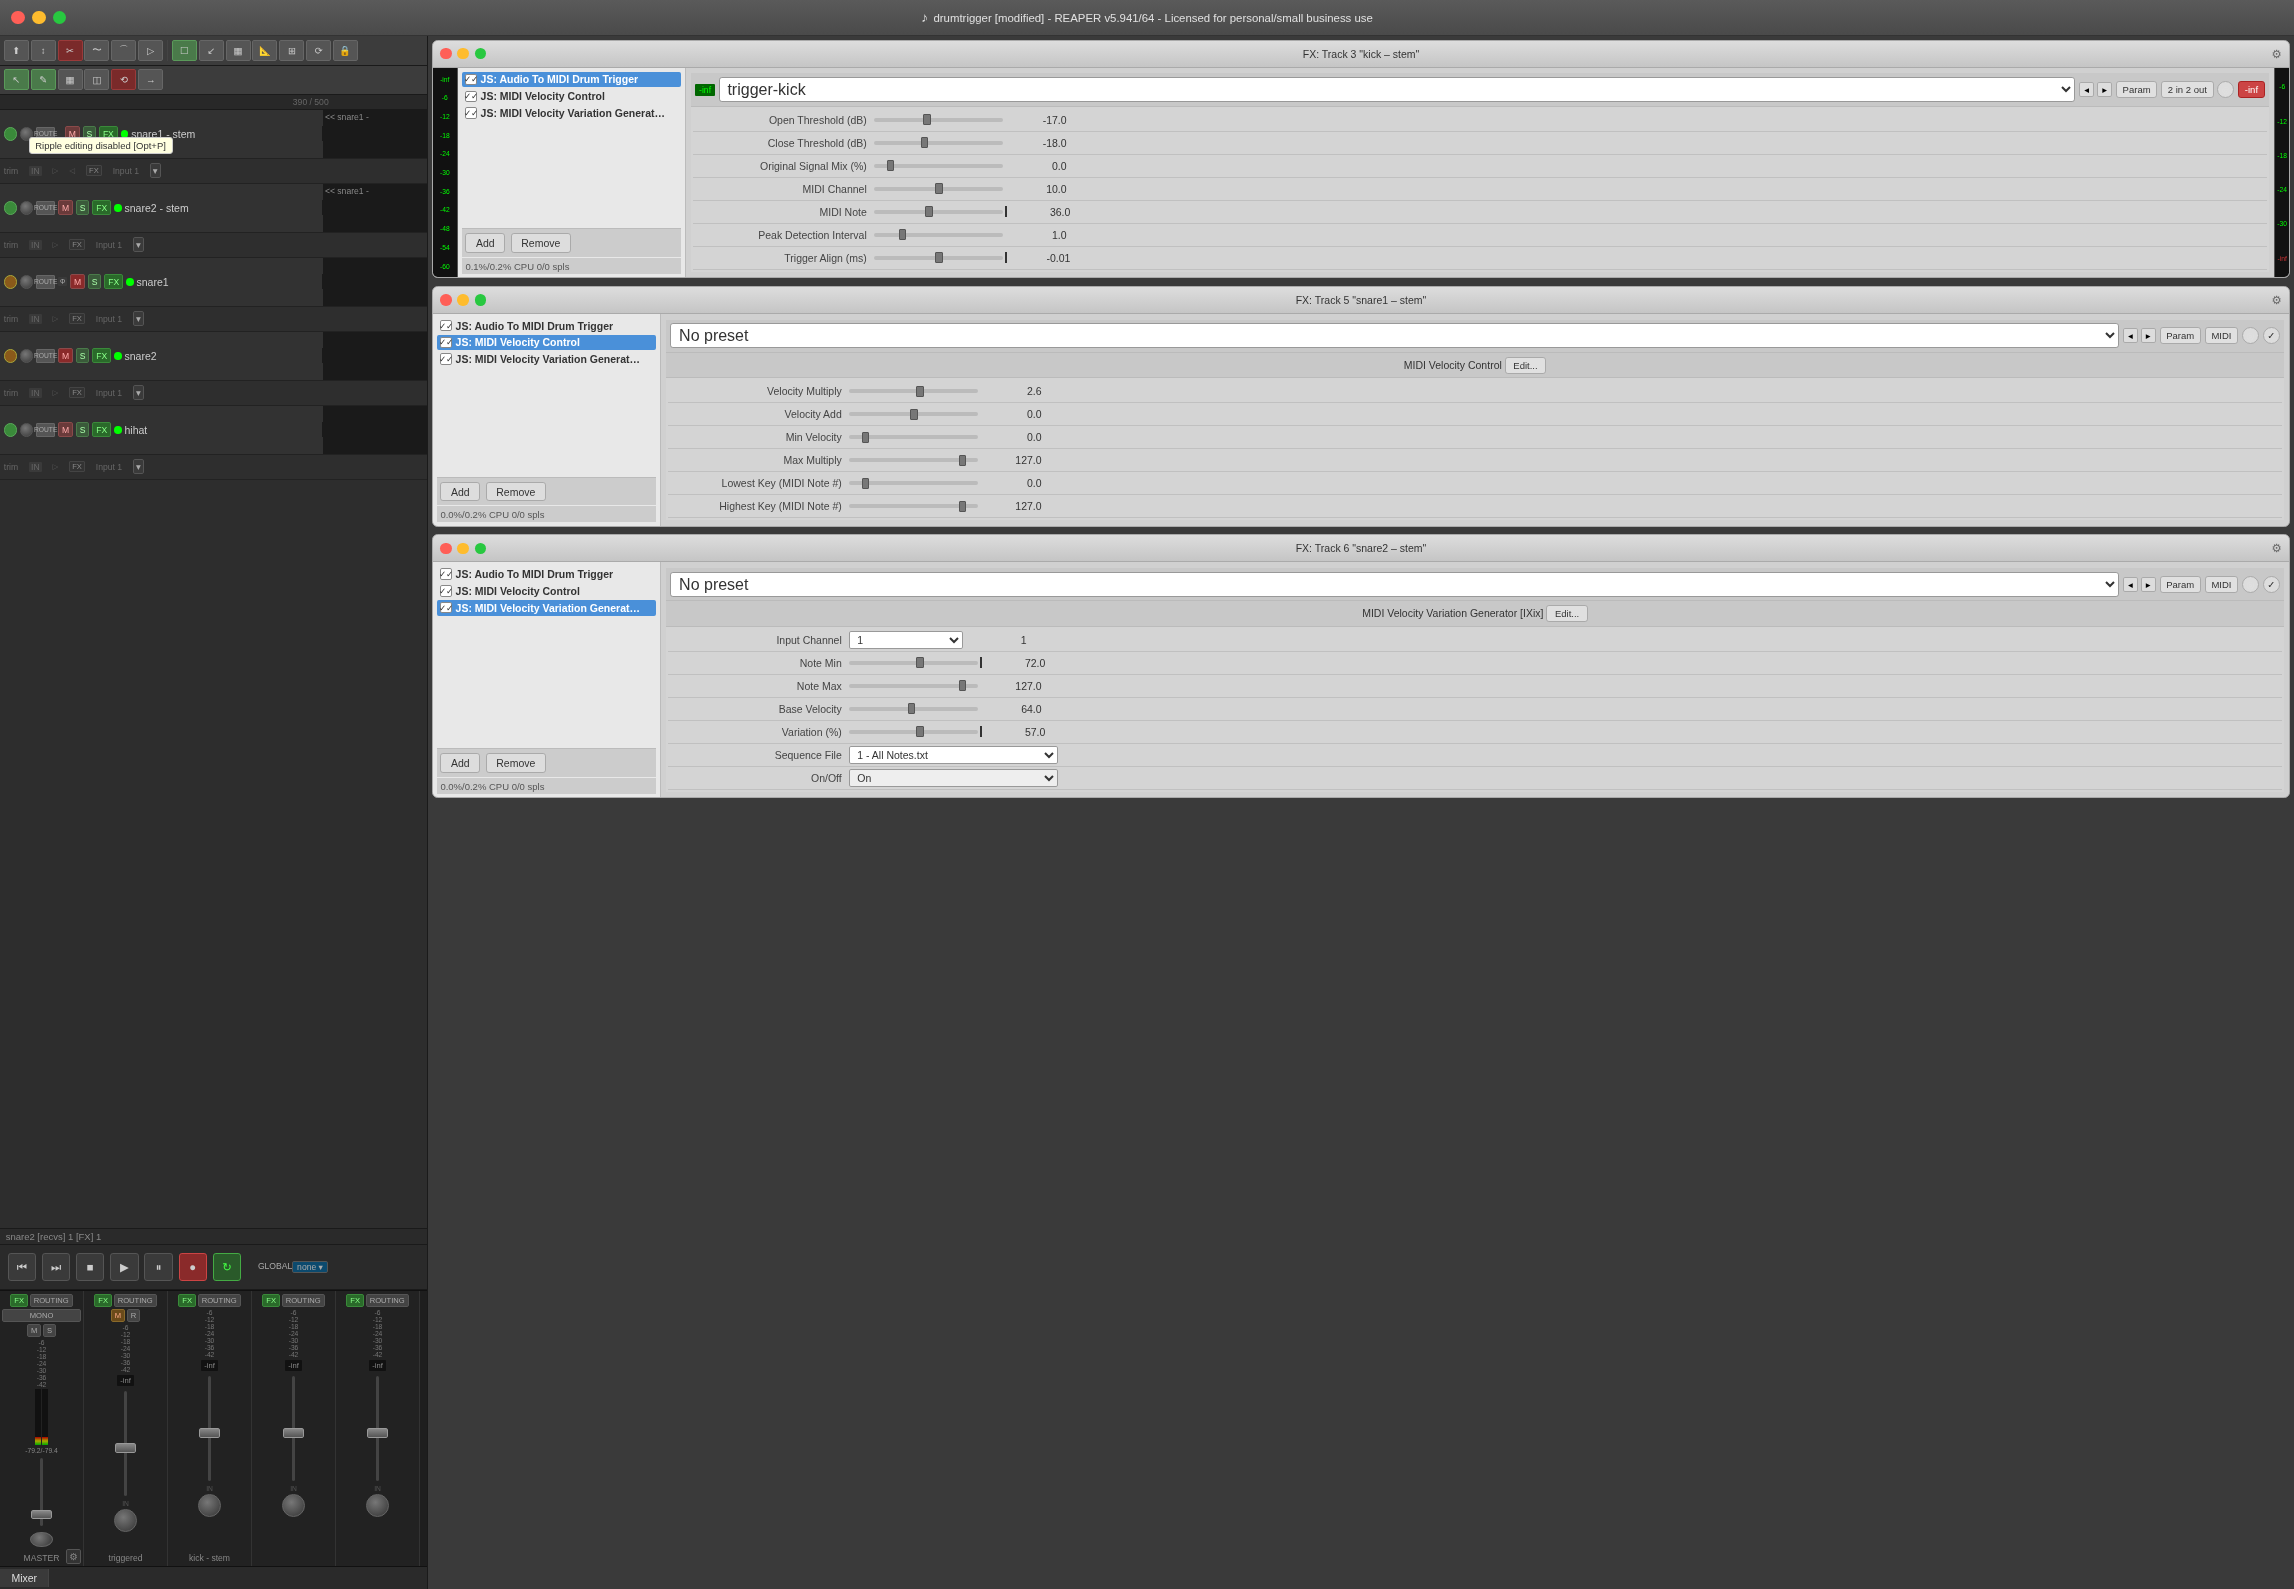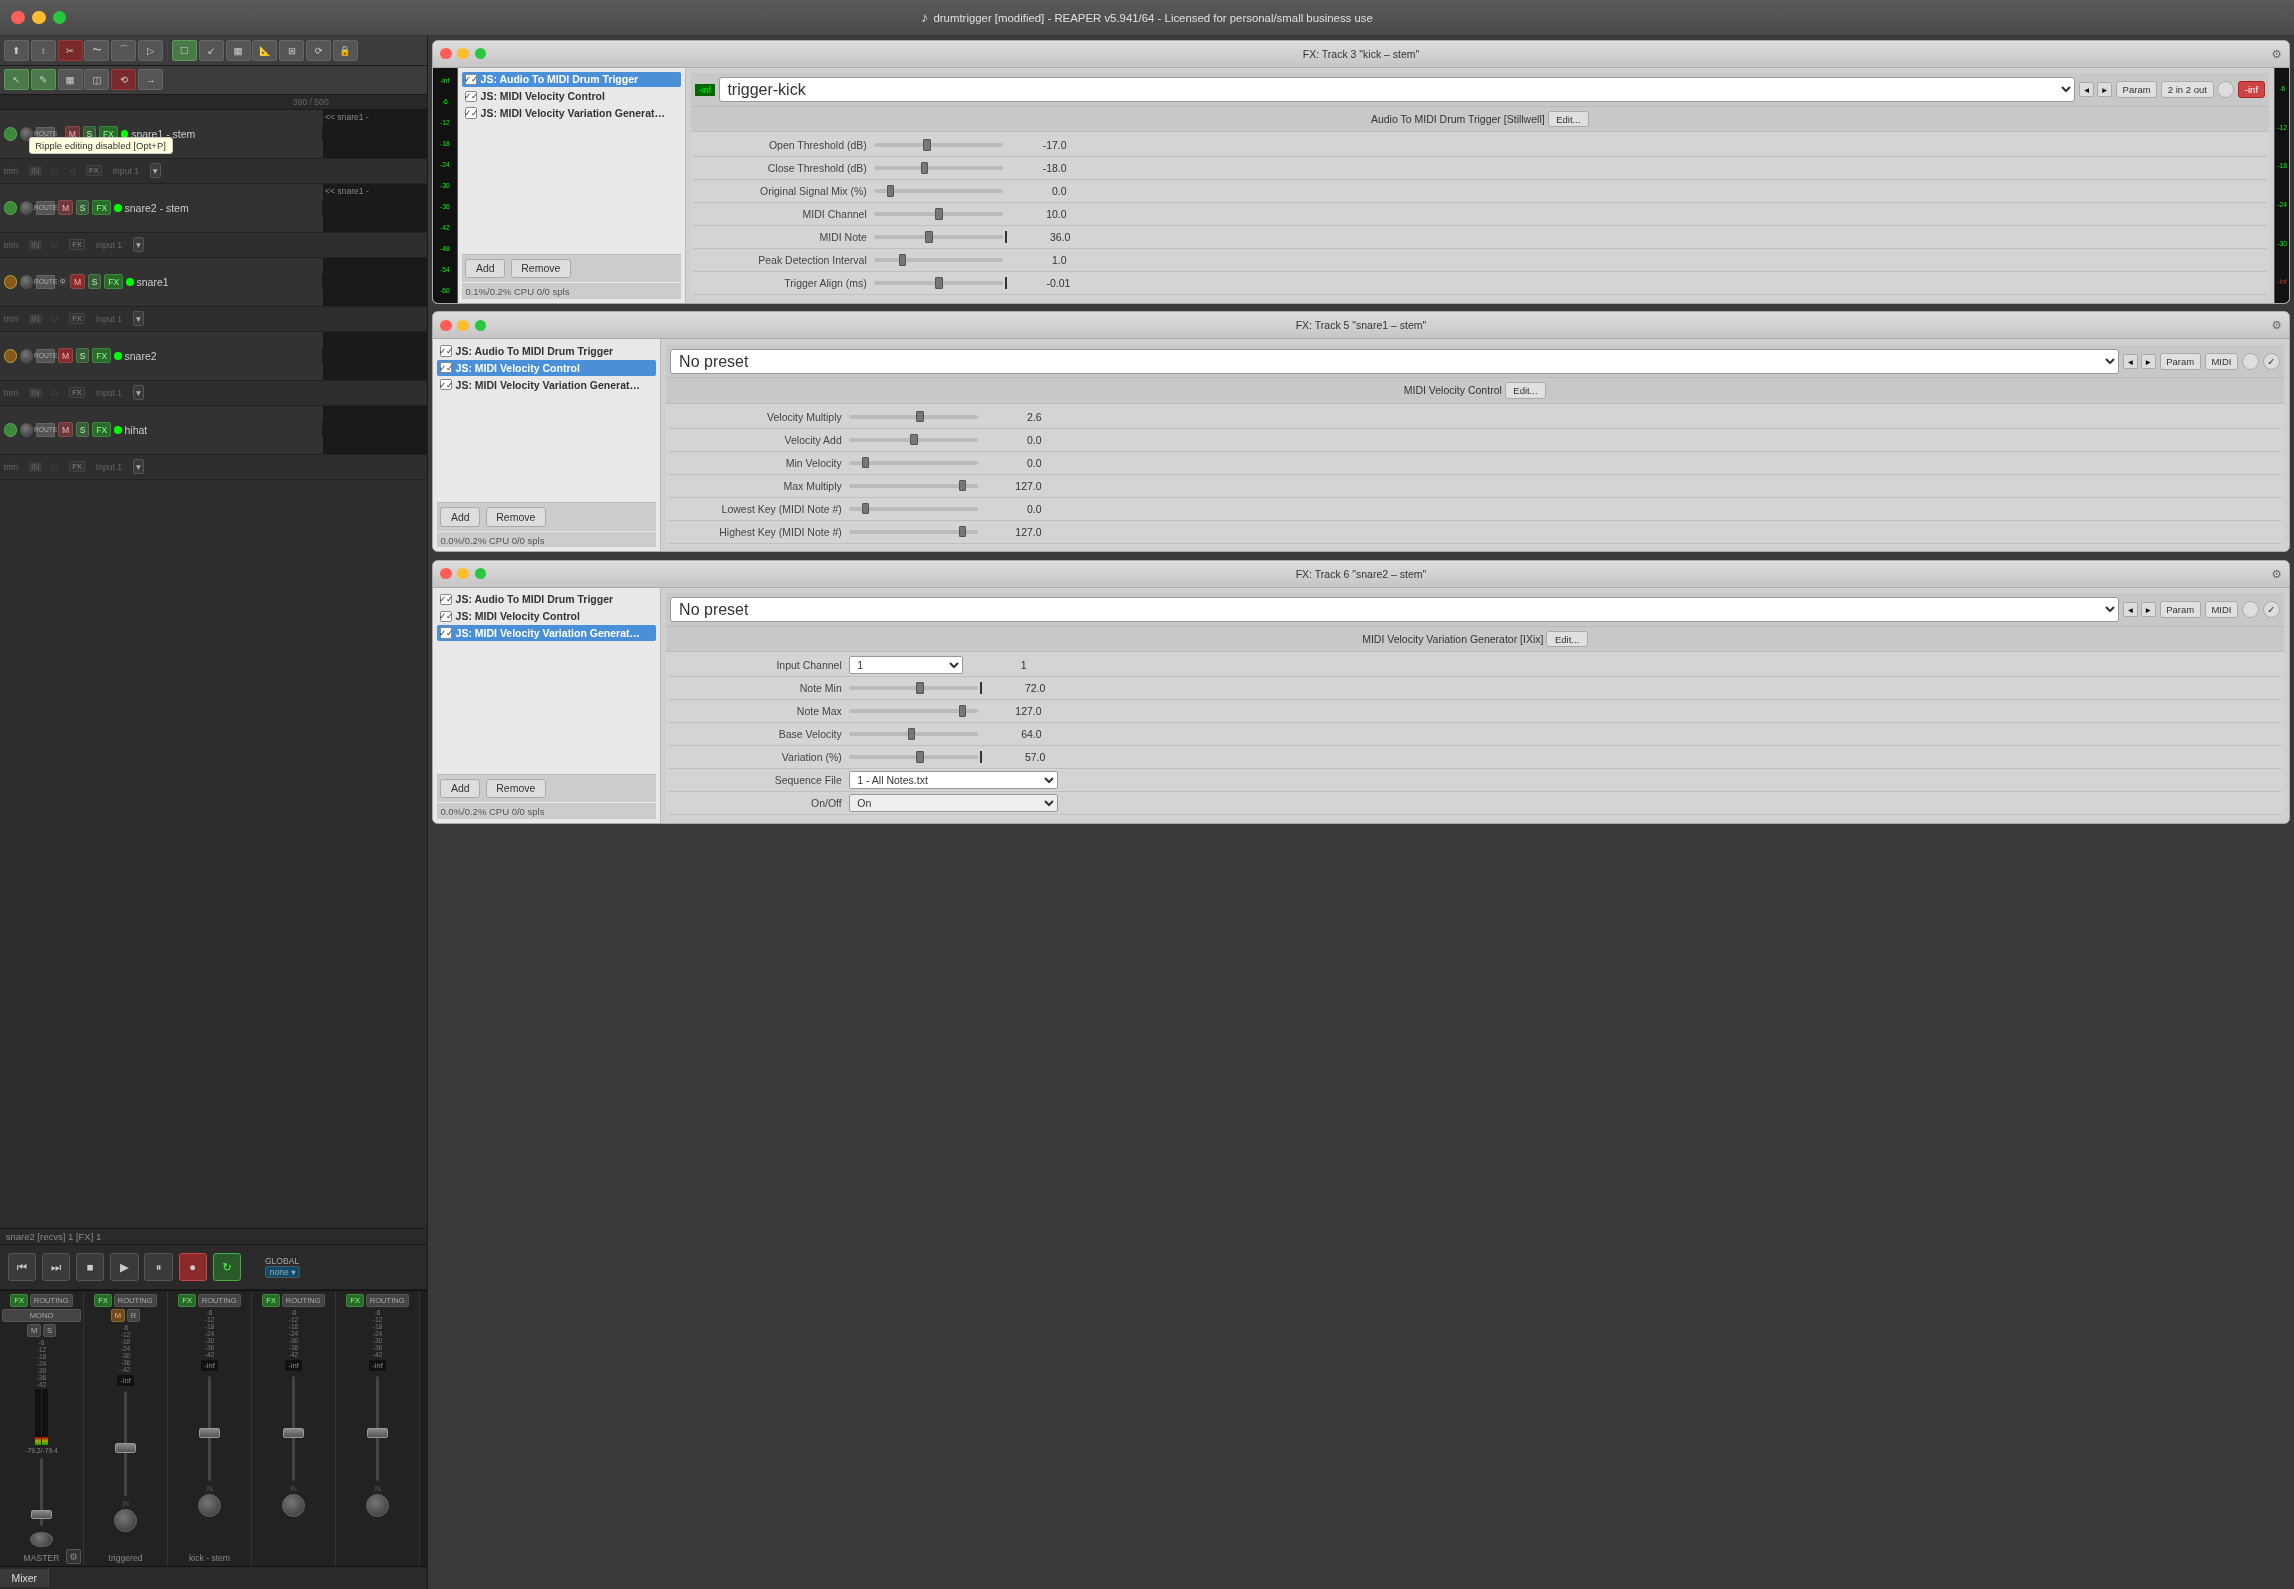--- a/index.html
+++ b/index.html
@@ -853,21 +853,21 @@
     </div>
 
     <div class="transport-bar">
       <button class="transport-btn">⏮</button>
       <button class="transport-btn">⏭</button>
       <button class="transport-btn">■</button>
       <button class="transport-btn">▶</button>
       <button class="transport-btn">⏸</button>
       <button class="transport-btn active-rec">●</button>
       <button class="transport-btn active-green">↻</button>
-      <div style="margin-left:18px;display:flex;flex-direction:column;font-size:8.6px;color:#aaa;">
+      <div style="margin-left:11px;display:flex;flex-direction:row;font-size:8.6px;color:#aaa;">
         <span>GLOBAL</span>
         <div style="background:#0c4a6e;border:1px solid #555;border-radius:1.9px;padding:0 3.8px;font-size:8.6px;cursor:pointer;">
           <span>none</span> ▾
         </div>
       </div>
     </div>
 
     <div class="mixer-area">
 
       <div class="ch-strip">
@@ -1078,24 +1078,20 @@
             <div style="display:flex;align-items:center;gap:2.9px;font-size:8.6px;color:#333;">
               <button style="background:#ddd;border:1px solid #aaa;border-radius:1.9px;width:15px;height:15px;cursor:pointer;font-size:9.5px;">◂</button>
               <button style="background:#ddd;border:1px solid #aaa;border-radius:1.9px;width:15px;height:15px;cursor:pointer;font-size:9.5px;">▸</button>
             </div>
             <button class="preset-btn">Param</button>
             <button class="preset-btn">2 in 2 out</button>
             <div class="learn-btn">◎</div>
             <button class="preset-btn" style="background:#cc4444;color:white;border-color:#aa2222;">-inf</button>
           </div>
 
-          <div class="fx-content-header">
-            <span>Audio To MIDI Drum Trigger [Stillwell]</span>
-            <button class="edit-btn">Edit...</button>
-          </div>
 
           <div style="background:#d4d4d4;padding:1.9px;">
 
             <div class="param-line">
               <span class="p-label">Open Threshold (dB)</span>
               <input type="range" class="p-slider" value="40" min="0" max="100" style="">
               <span class="p-value">-17.0</span>
             </div>
 
             <div class="param-line">

